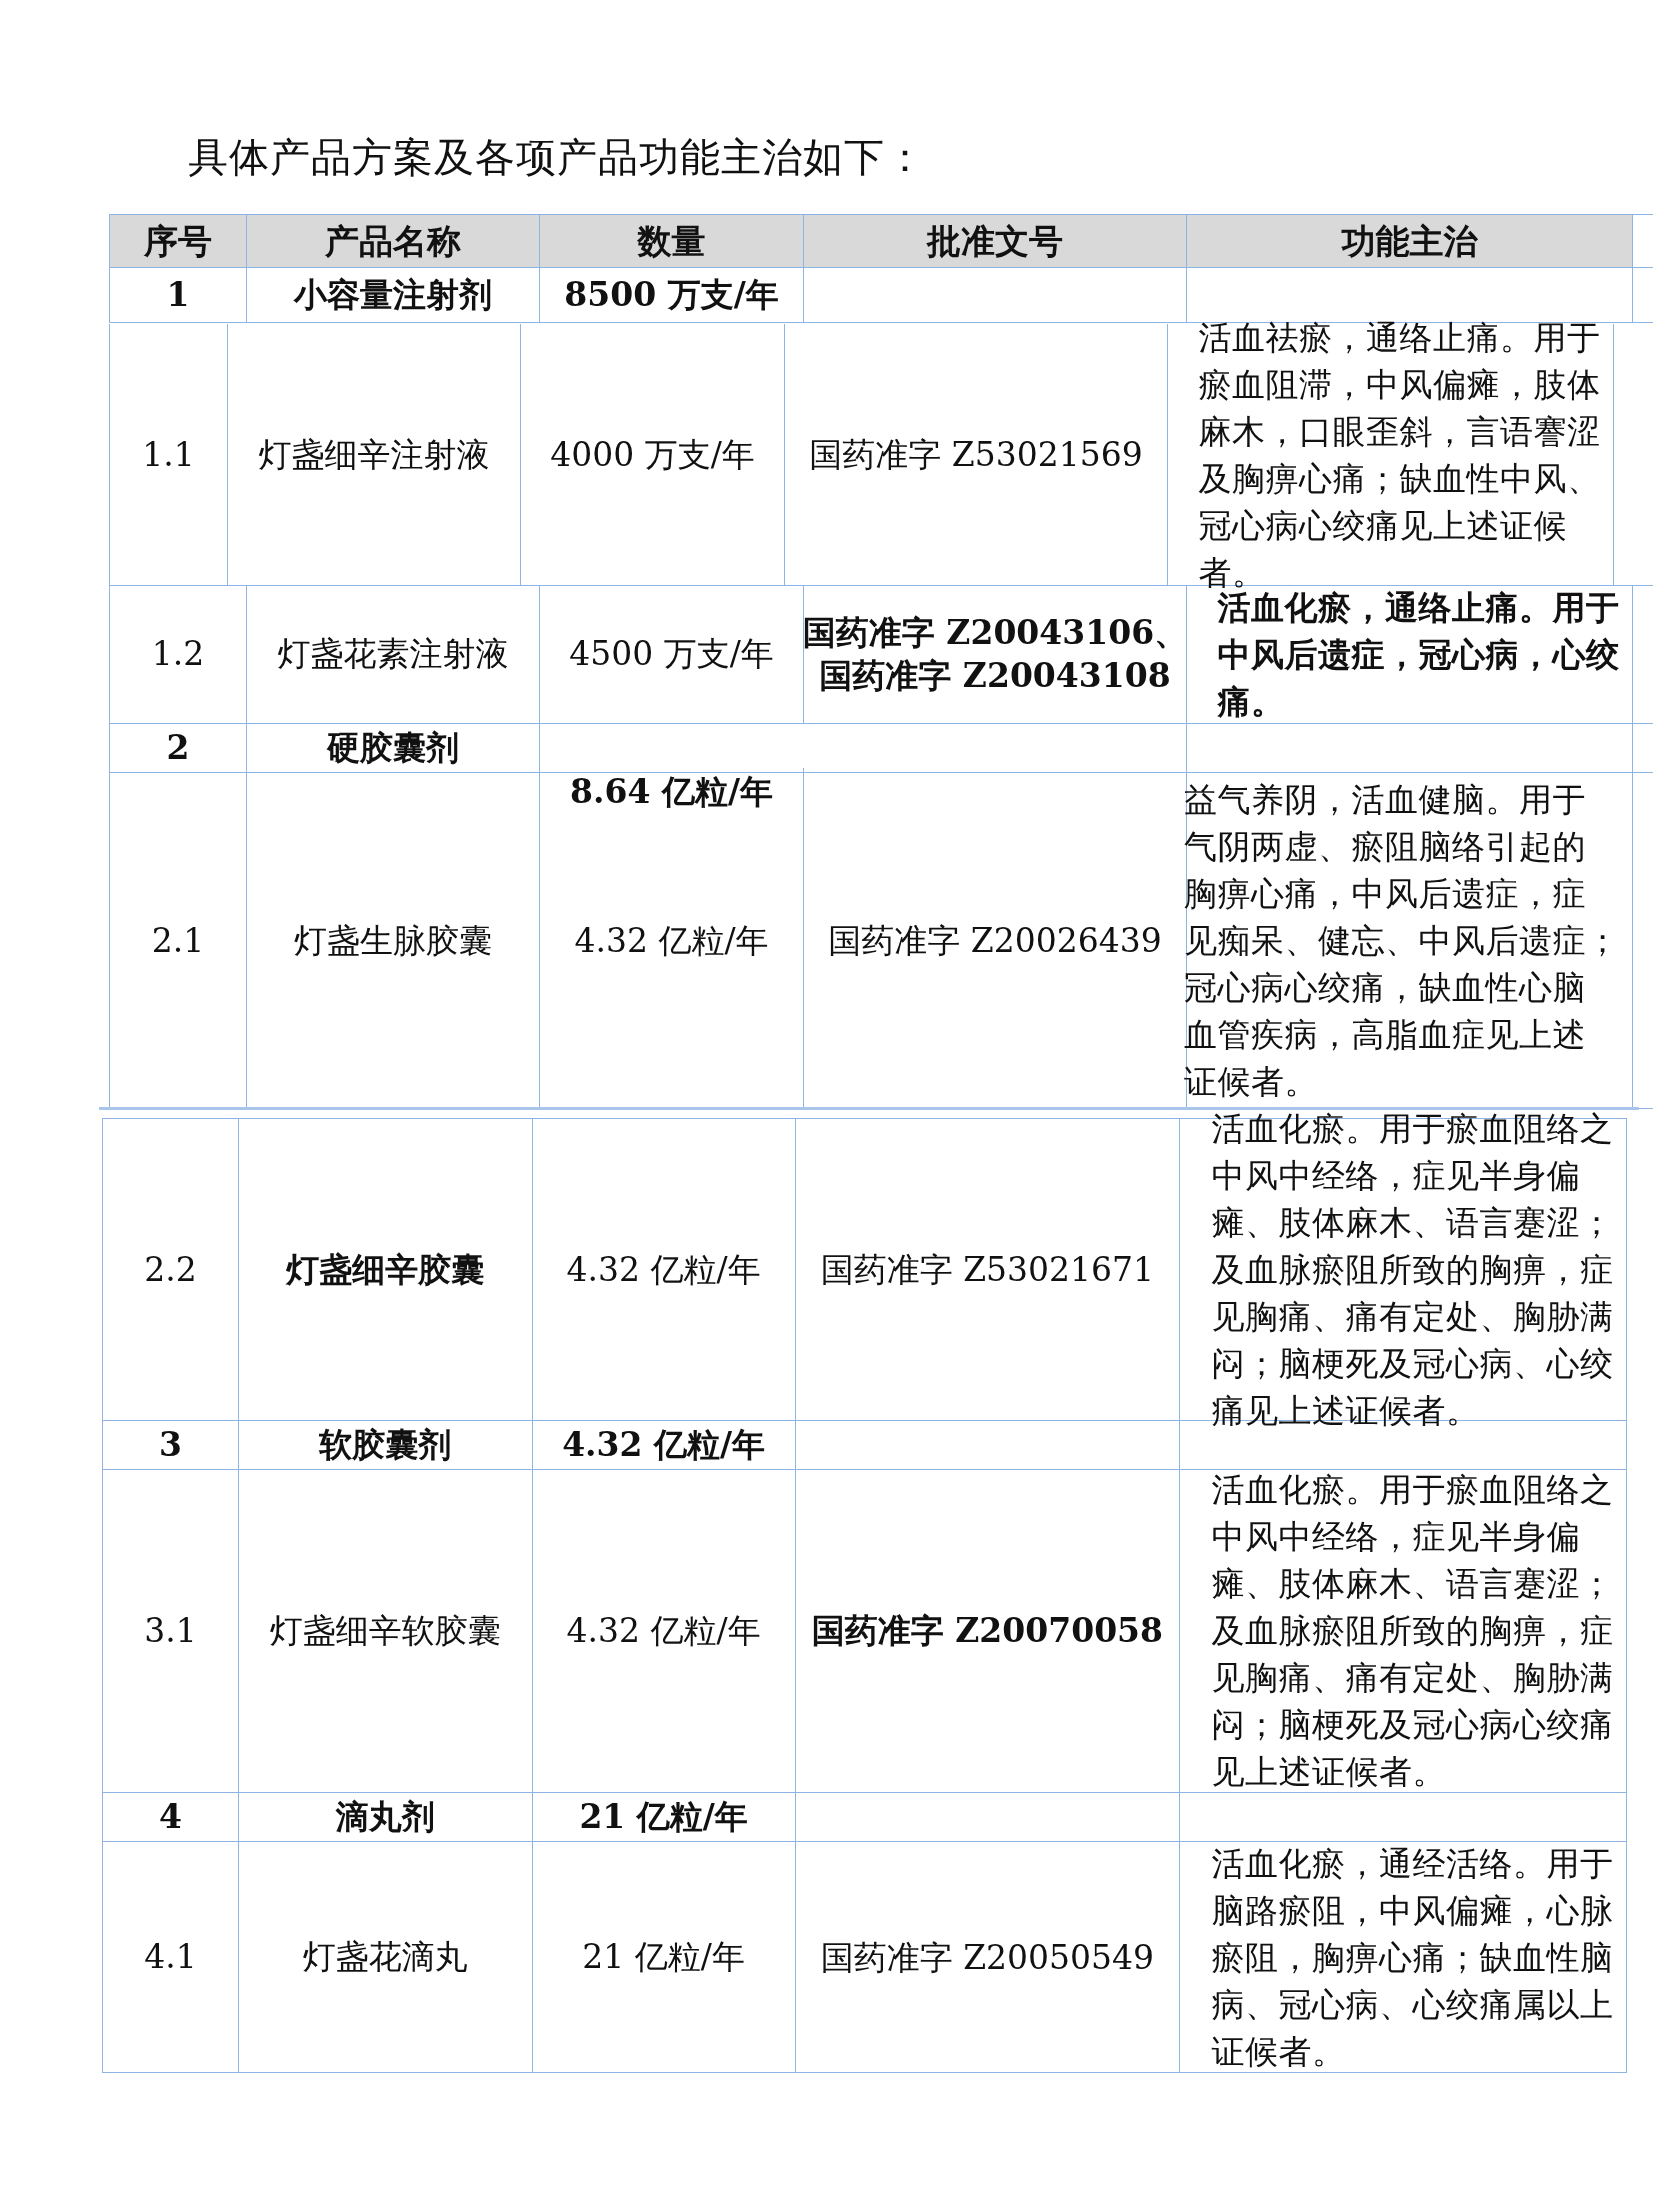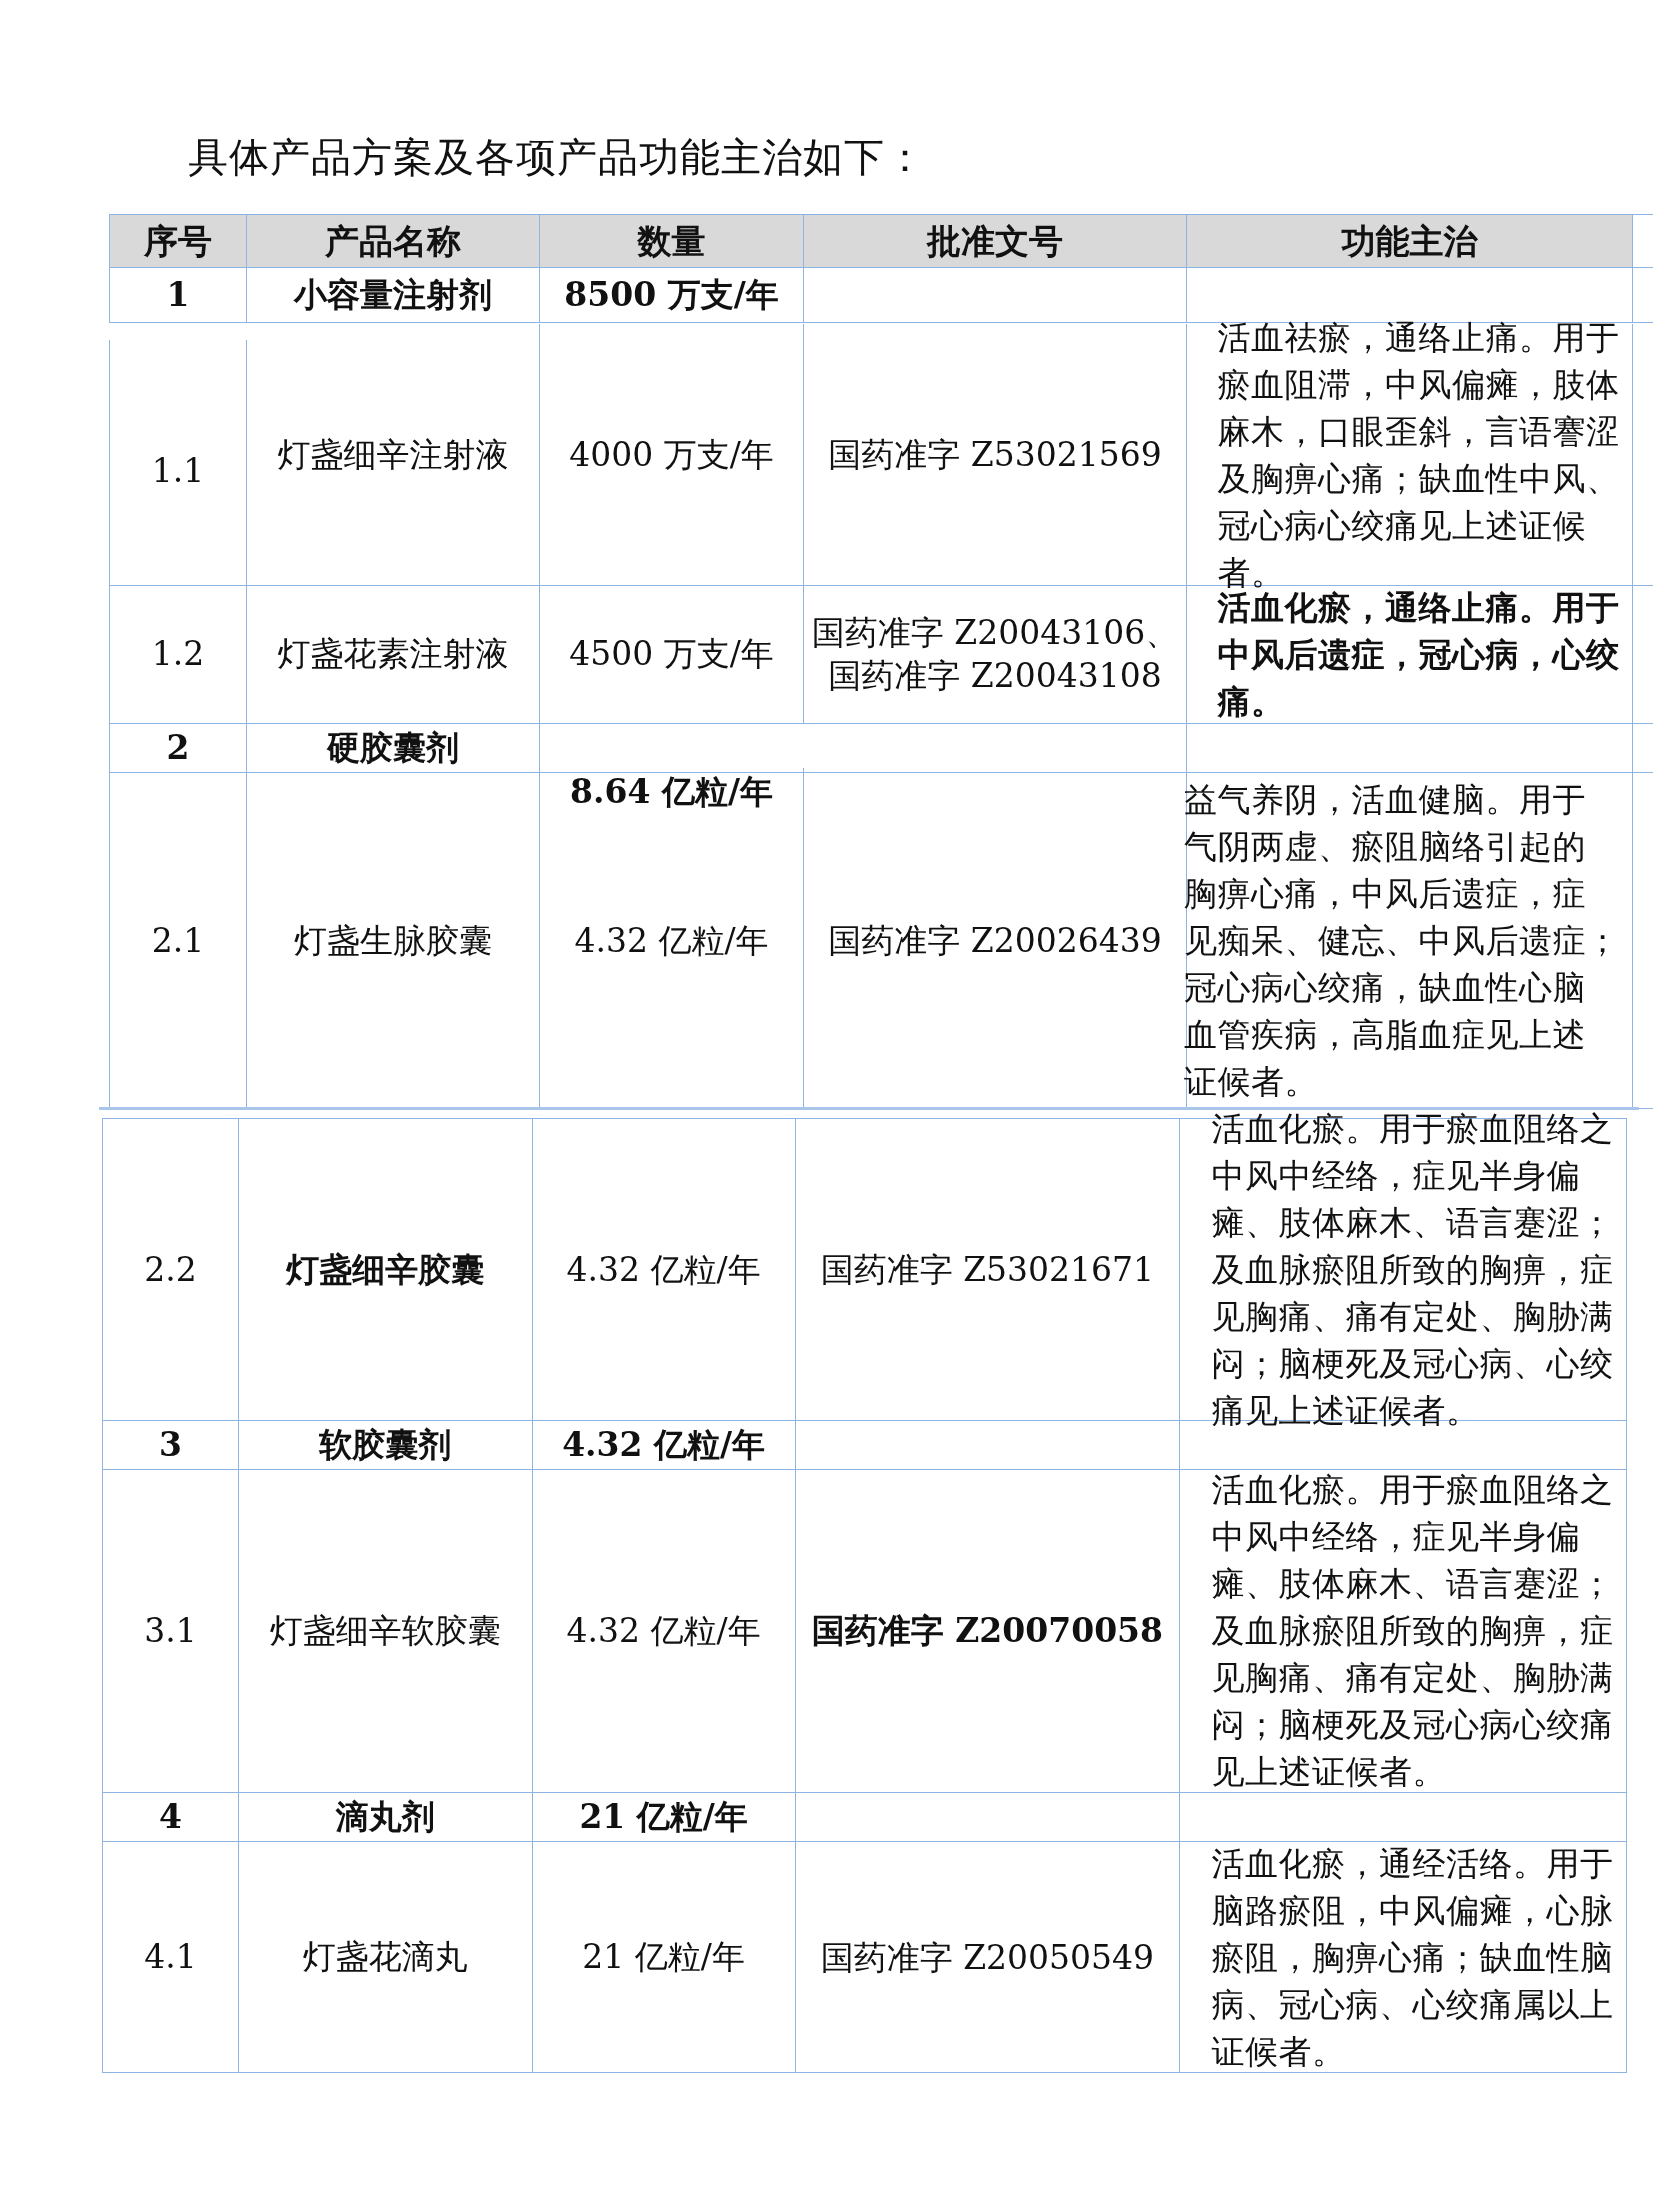--- a/index.html
+++ b/index.html
@@ -41,21 +41,21 @@
       <div class="cell" style="width: 293px;">小容量注射剂</div>
       <div class="cell" style="width: 264px;">8500 万支/年</div>
       <div class="cell appr" style="width: 383px;">
         <div></div>
       </div>
       <div class="cell fn" style="width: 446px;">
         <div class="lines"></div>
       </div>
     </div>
     <div class="row" style="top: 110px; height: 262px;">
-      <div class="cell" style="width: 138px; margin-top: 16px;">1.1</div>
+      <div class="cell" style="width: 119px;">1.1</div>
       <div class="cell" style="width: 293px;">灯盏细辛注射液</div>
       <div class="cell" style="width: 264px;">4000 万支/年</div>
       <div class="cell appr" style="width: 383px;">
         <div>
           <span class="ln">国药准字 Z53021569</span>
         </div>
       </div>
       <div class="cell fn" style="width: 446px;">
         <div class="lines">
           <span class="ln">活血祛瘀，通络止痛。用于</span>
@@ -64,21 +64,21 @@
           <span class="ln">及胸痹心痛；缺血性中风、</span>
           <span class="ln">冠心病心绞痛见上述证候</span>
           <span class="ln">者。</span>
         </div>
       </div>
     </div>
     <div class="row" style="top: 371px; height: 139px;">
       <div class="cell" style="width: 138px;">1.2</div>
       <div class="cell" style="width: 293px;">灯盏花素注射液</div>
       <div class="cell" style="width: 264px;">4500 万支/年</div>
-      <div class="cell appr" style="width: 383px;">
+      <div class="cell appr" style="width: 383px; font-weight: bold;">
         <div>
           <span class="ln">国药准字 Z20043106、</span>
           <span class="ln">国药准字 Z20043108</span>
         </div>
       </div>
       <div class="cell fn" style="width: 446px; font-weight: bold;">
         <div class="lines">
           <span class="ln">活血化瘀，通络止痛。用于</span>
           <span class="ln">中风后遗症，冠心病，心绞</span>
           <span class="ln">痛。</span>

